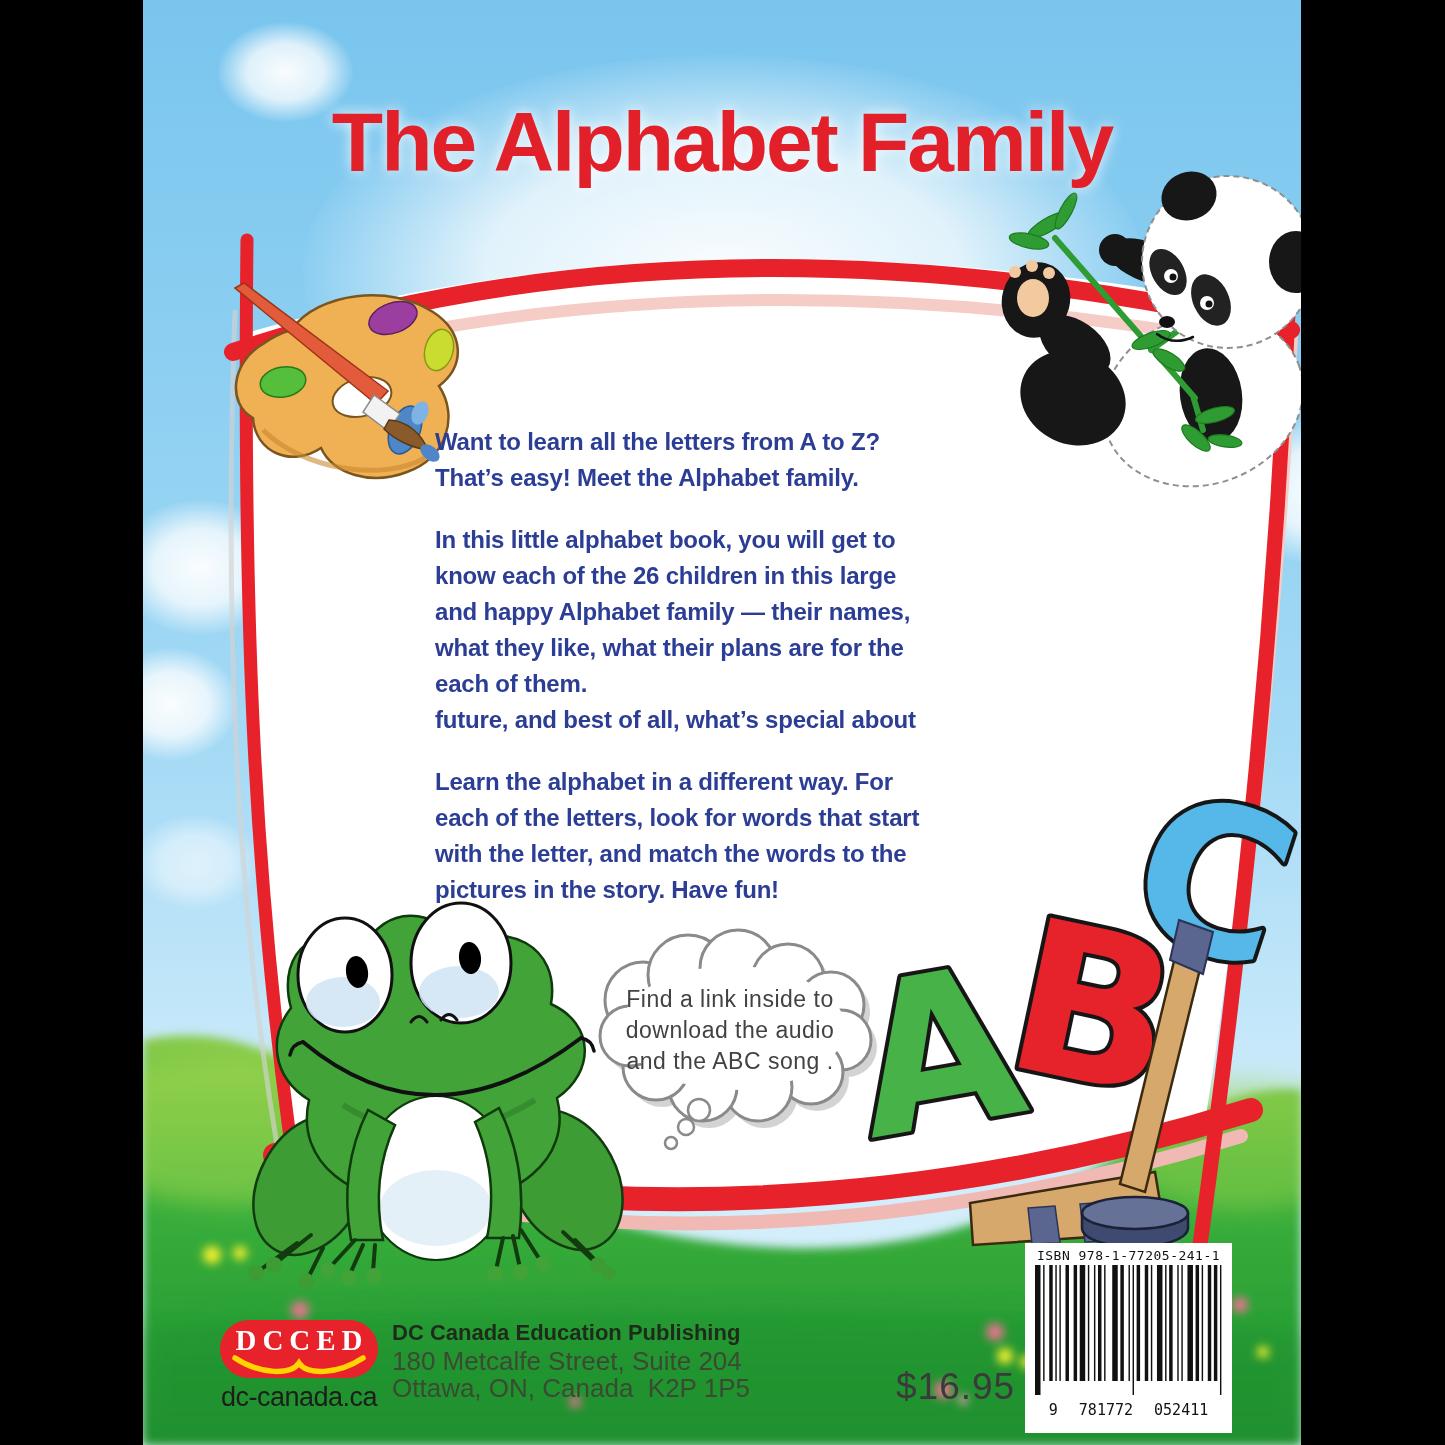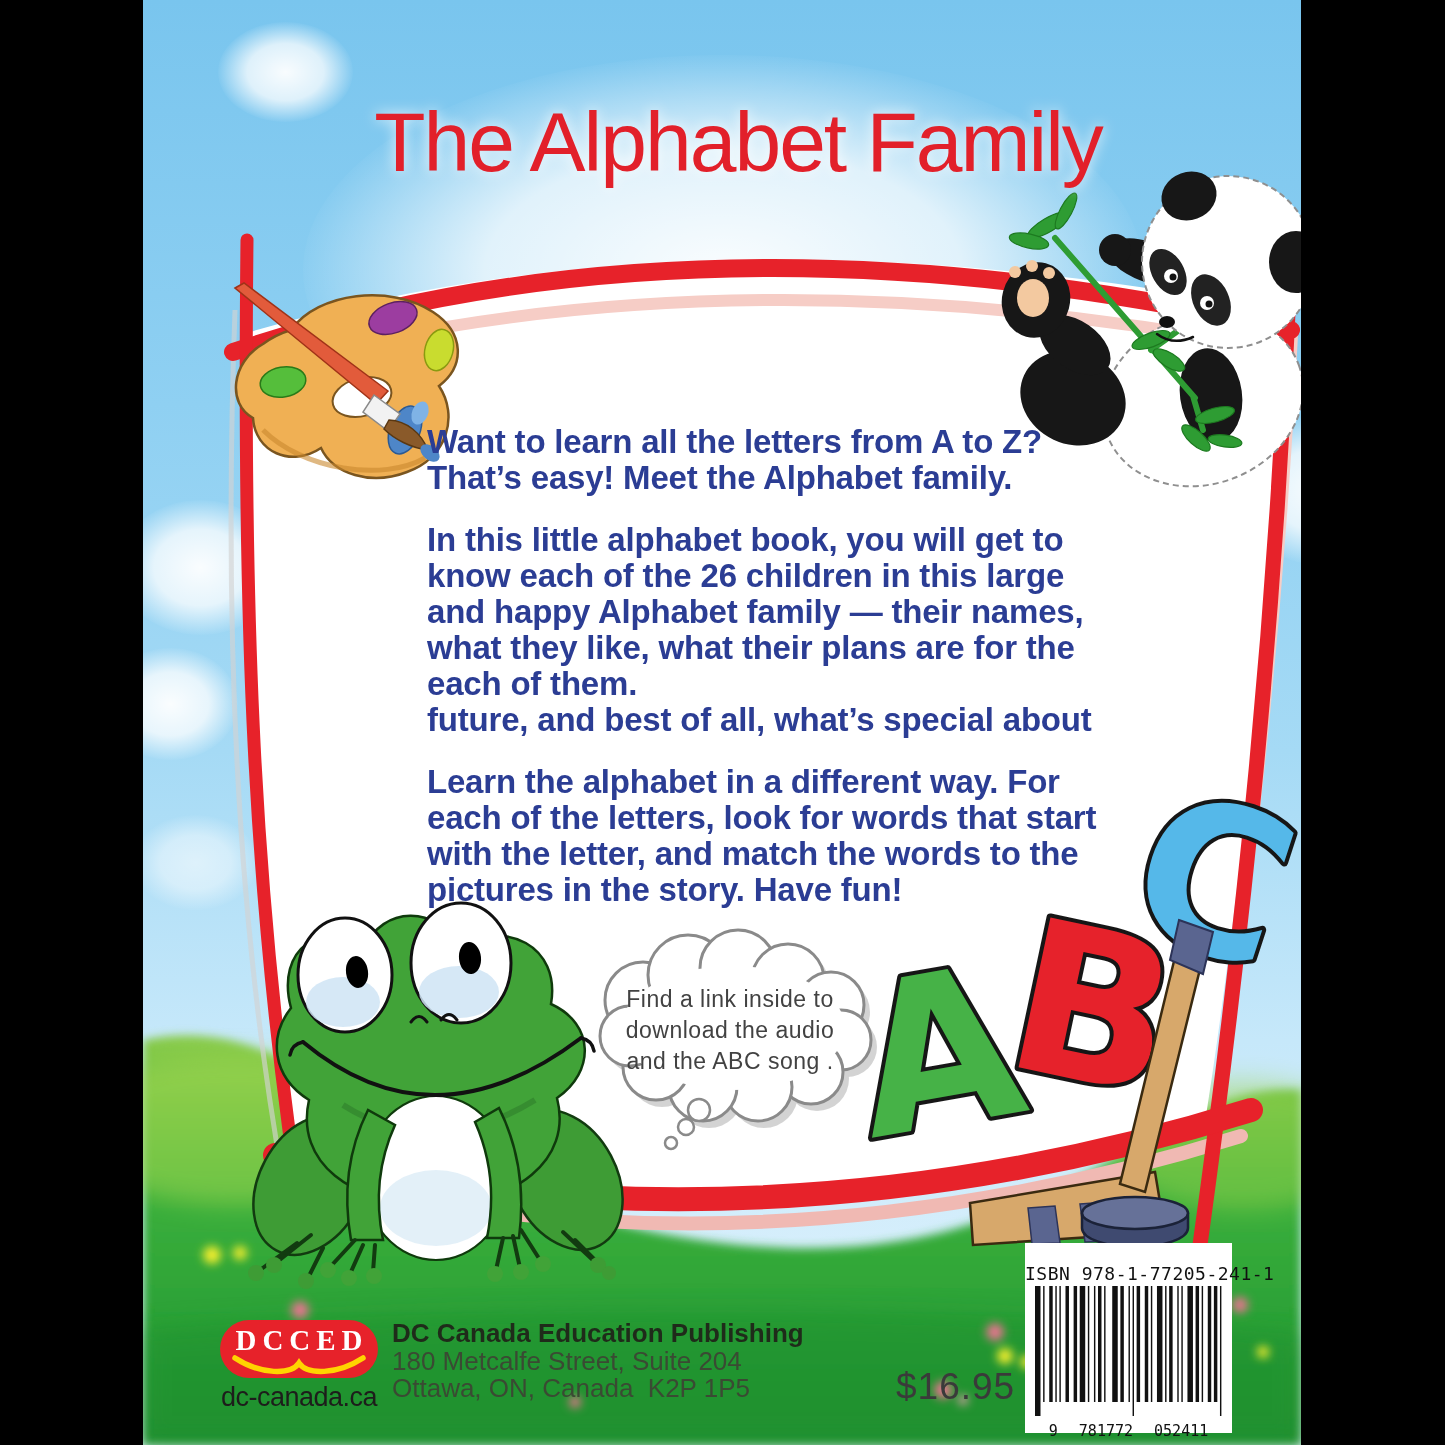--- a/index.html
+++ b/index.html
@@ -3,45 +3,45 @@
 <meta charset="utf-8">
 <style>
   html,body{margin:0;padding:0;}
   body{width:1445px;height:1445px;background:#000;position:relative;overflow:hidden;
        font-family:"Liberation Sans",sans-serif;}
   #cover{position:absolute;left:143px;top:0;width:1158px;height:1445px;overflow:hidden;
        background:linear-gradient(180deg,#79c5ee 0%,#8fd0f2 28%,#a5daf5 52%,#c6e8fa 72%,#e4f4fd 100%);}
   .cloud{position:absolute;border-radius:50%;
        background:radial-gradient(ellipse at center,rgba(255,255,255,.95) 0%,rgba(255,255,255,.75) 40%,rgba(255,255,255,0) 72%);}
   #art{position:absolute;left:0;top:0;width:1158px;height:1445px;}
-  .title{position:absolute;left:16px;top:94px;width:100%;text-align:center;
-       font-size:84px;font-weight:normal;letter-spacing:-2px;color:#e2202a;
+  .title{position:absolute;left:0;top:94px;width:100%;text-align:center;
+       font-size:84px;font-weight:bold;letter-spacing:-2px;color:#e2202a;
        text-shadow:0 0 14px rgba(255,255,255,.85);}
-  .blurbs{position:absolute;left:284px;top:424px;color:#2b3d94;font-weight:bold;
-       font-size:33px;line-height:36px;letter-spacing:-0.2px;}
+  .blurbs{position:absolute;left:292px;top:424px;color:#2b3d94;font-weight:bold;
+       font-size:24px;line-height:36px;letter-spacing:-0.2px;}
   .blurb{margin-bottom:26px;}
   .blurb div{white-space:nowrap;}
   .bubble-text{position:absolute;left:455px;top:984px;width:264px;text-align:center;
        color:#424242;font-size:23px;line-height:31px;letter-spacing:.5px;}
   .price{position:absolute;left:753px;top:1350px;color:#3a3a3a;font-size:37px;letter-spacing:1px;margin-top:16px;}
   .barcode{position:absolute;left:882px;top:1243px;width:207px;height:190px;background:#fff;
        text-align:center;}
-  .barcode .isbn{font-family:"DejaVu Sans Mono",monospace;font-size:18px;color:#111;
-       margin-top:20px;letter-spacing:.5px;white-space:pre;}
+  .barcode .isbn{font-family:"DejaVu Sans Mono",monospace;font-size:13px;color:#111;
+       margin-top:5px;letter-spacing:.5px;white-space:pre;}
   .barcode .digits{font-family:"DejaVu Sans Mono",monospace;font-size:15px;color:#111;
        word-spacing:12px;margin-top:-6px;}
   .logo{position:absolute;left:77px;top:1320px;width:158px;height:58px;background:#e7222a;
        text-align:center;border-radius:29px;}
   .logo .lt{color:#fff;font-family:"Liberation Serif",serif;font-size:29px;font-weight:bold;
        letter-spacing:6px;margin-top:4px;margin-left:6px;}
   .logo svg{position:absolute;left:11px;bottom:3px;}
   .site{position:absolute;left:60px;top:1382px;width:192px;text-align:center;
        color:#1d1d1b;font-size:27px;letter-spacing:-0.5px;}
   .pub{position:absolute;left:249px;top:1318px;color:#223122;}
-  .pub .name{font-size:26px;font-weight:bold;line-height:30px;color:#1f2b1a;}
+  .pub .name{font-size:22px;font-weight:bold;line-height:30px;color:#1f2b1a;}
   .pub .addr{font-size:26px;line-height:27px;color:#3a4a33;white-space:pre;}
 </style>
 </head>
 <body>
 
 <div id="cover">
 
   <div class="cloud" style="left:160px;top:55px;width:840px;height:430px;"></div>
   <div class="cloud" style="left:75px;top:22px;width:135px;height:100px;"></div>
   <div class="cloud" style="left:-25px;top:500px;width:165px;height:135px;"></div>

